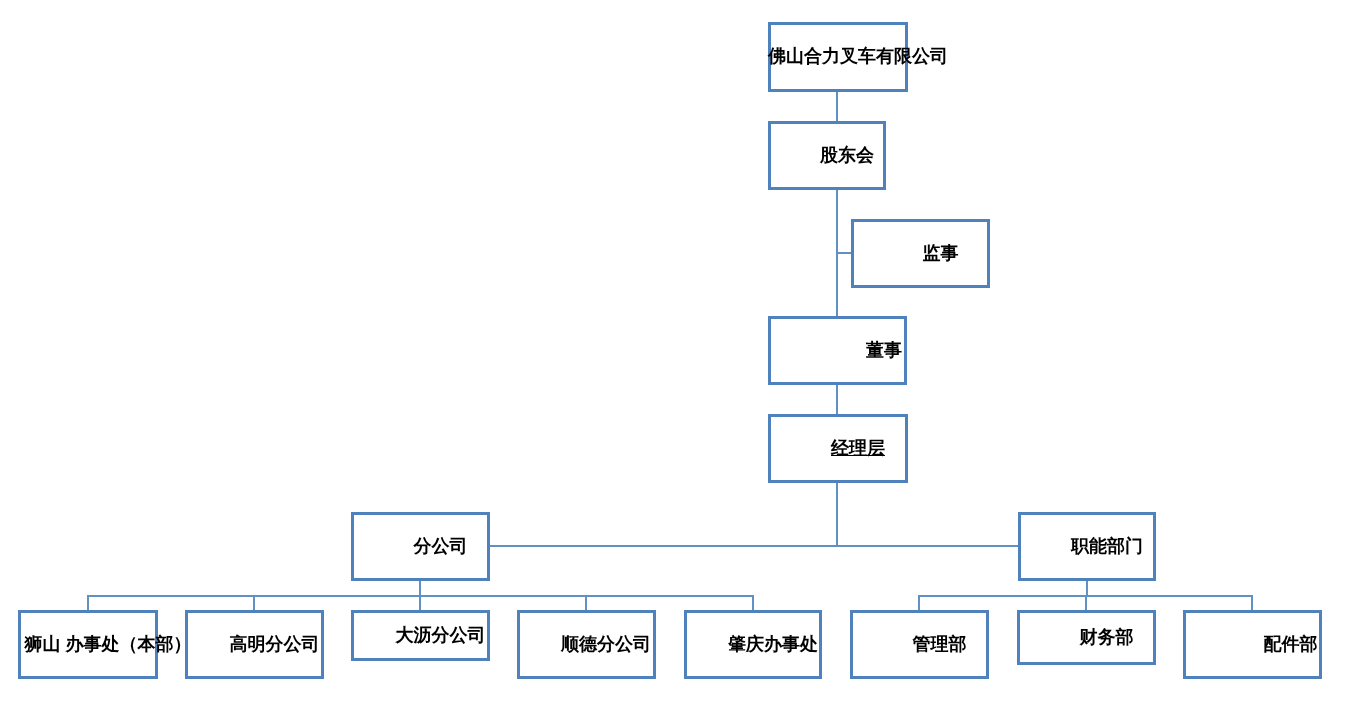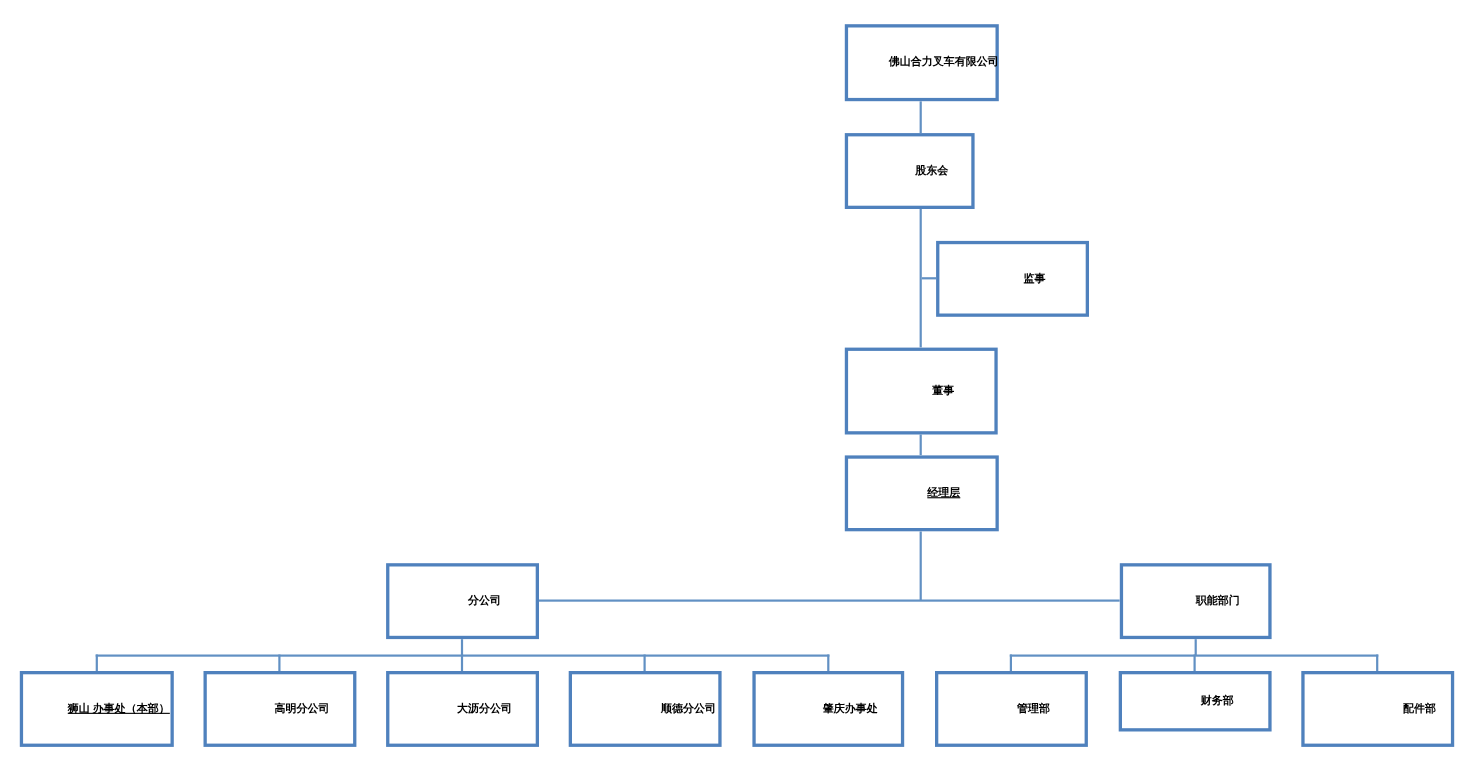--- a/index.html
+++ b/index.html
@@ -24,21 +24,21 @@
     position: absolute;
     background: var(--bg);
     border: 3px solid var(--box-border);
     display: flex;
     align-items: center;
     justify-content: center;
     text-align: center;
     cursor: default;
   }
   .node .label {
-    font-size: 10px;
+    font-size: 18px;
     font-weight: bold;
     color: var(--text);
     line-height: 1.2;
     padding: 0 2px;
     white-space: nowrap;
     margin-left: 40px;
   }
   .conn {
     position: absolute;
     background: var(--connector);
@@ -75,45 +75,45 @@
   </div>
 
   <div class="node" style="left:768px; top:121px; width:118px; height:69px;">
     <span class="label">股东会</span>
   </div>
 
   <div class="node" style="left:851px; top:219px; width:139px; height:69px;">
     <span class="label">监事</span>
   </div>
 
-  <div class="node" style="left:768px; top:316px; width:139px; height:79px;">
+  <div class="node" style="left:768px; top:316px; width:139px; height:69px;justify-content:flex-end;">
     <span class="label">董事</span>
   </div>
 
   <div class="node" style="left:768px; top:414px; width:140px; height:69px;text-decoration:underline;">
     <span class="label">经理层</span>
   </div>
 
   <div class="node" style="left:351px; top:512px; width:139px; height:69px;">
     <span class="label">分公司</span>
   </div>
 
   <div class="node" style="left:1018px; top:512px; width:138px; height:69px;">
     <span class="label">职能部门</span>
   </div>
 
-  <div class="node" style="left:18px; top:610px; width:140px; height:69px;text-decoration:underline;">
+  <div class="node" style="left:18px; top:610px; width:140px; height:69px;">
     <span class="label">狮山 办事处（本部）</span>
   </div>
 
   <div class="node" style="left:185px; top:610px; width:139px; height:69px;">
     <span class="label">高明分公司</span>
   </div>
 
-  <div class="node" style="left:351px; top:610px; width:139px; height:69px;">
+  <div class="node" style="left:351px; top:610px; width:139px; height:51px;">
     <span class="label">大沥分公司</span>
   </div>
 
   <div class="node" style="left:517px; top:610px; width:139px; height:69px;justify-content:flex-end;">
     <span class="label">顺德分公司</span>
   </div>
 
   <div class="node" style="left:684px; top:610px; width:138px; height:69px;">
     <span class="label">肇庆办事处</span>
   </div>

